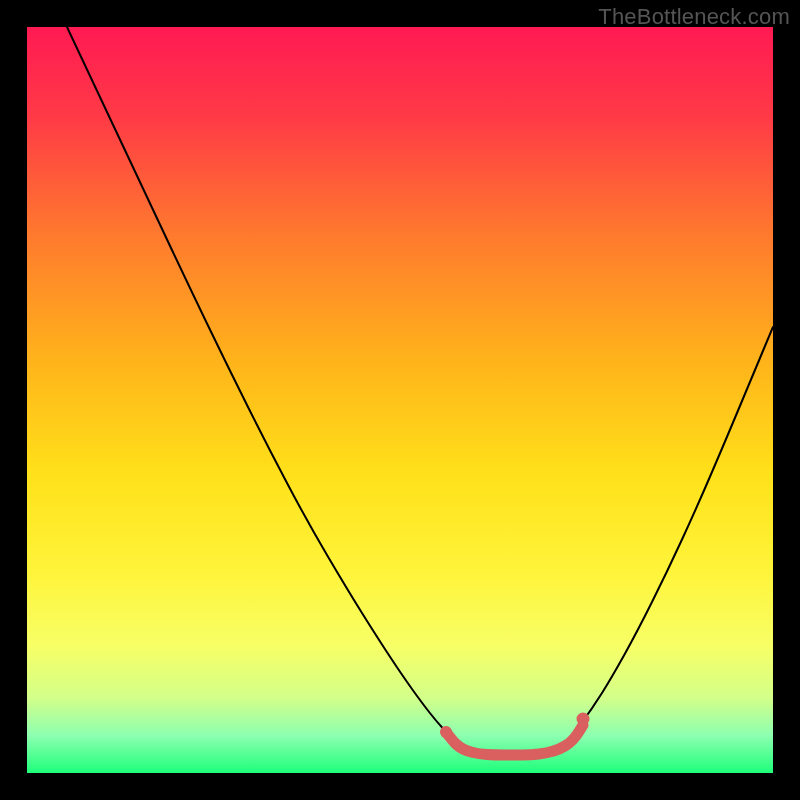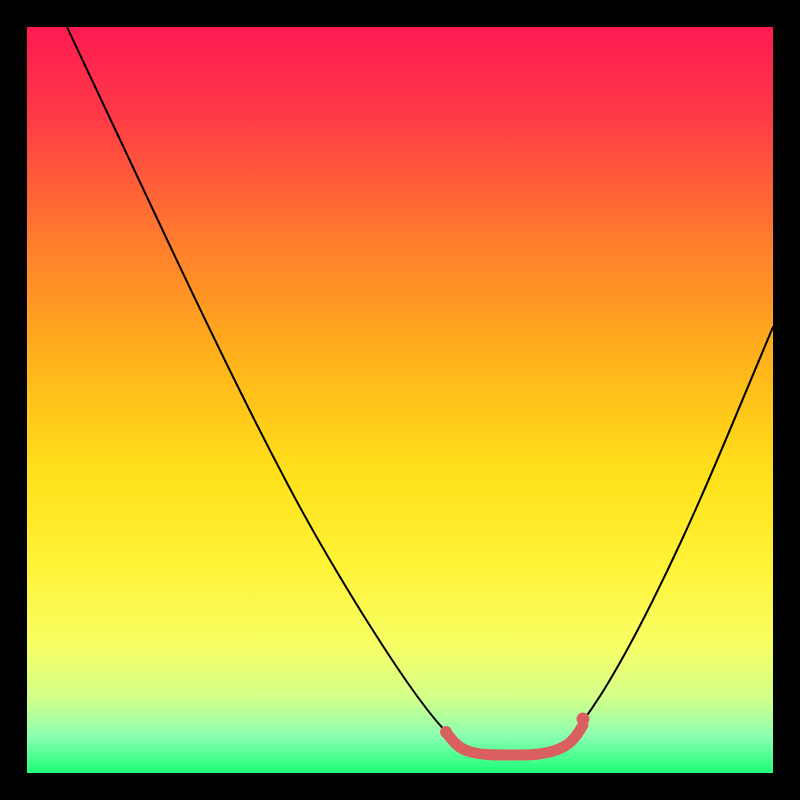--- a/index.html
+++ b/index.html
@@ -69,13 +69,14 @@
           <path d="M 553 698 Q 565 682 575 666 Q 585 650 597.5 627.5 Q 610 605 625 575 Q 640 545 655 512.5 Q 670 480 685 445 Q 700 410 712.5 380 Q 725 350 735.5 325 T 746 300" fill="none" stroke="#000000" stroke-width="2" stroke-linecap="round" stroke-linejoin="round"></path>
           <path d="M 419 705 Q 425 713 428.5 716.5 Q 432 720 436 722 Q 440 724 446 725.5 Q 452 727 460 727.5 Q 468 728 477 728 Q 486 728 495 728 Q 504 728 512 727 Q 520 726 526.5 724 Q 533 722 538 719 Q 543 716 546.5 712 Q 550 708 553 703 T 556 698" fill="none" stroke="#da5f5f" stroke-width="11" stroke-linecap="round" stroke-linejoin="round"></path>
         </g>
       <g id="markers-layer">
           <circle cx="419" cy="705" r="6" fill="#da5f5f"></circle>
           <circle cx="556" cy="692" r="6.5" fill="#da5f5f"></circle>
         </g>
     </svg>
   </div>
 
+  <div class="watermark">TheBottleneck.com</div>
 </div>
 
 </body></html>

